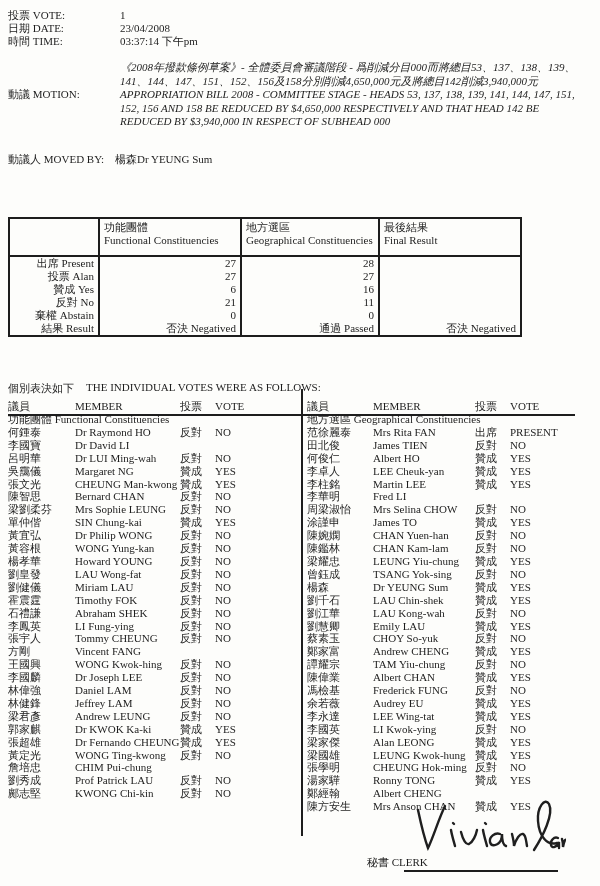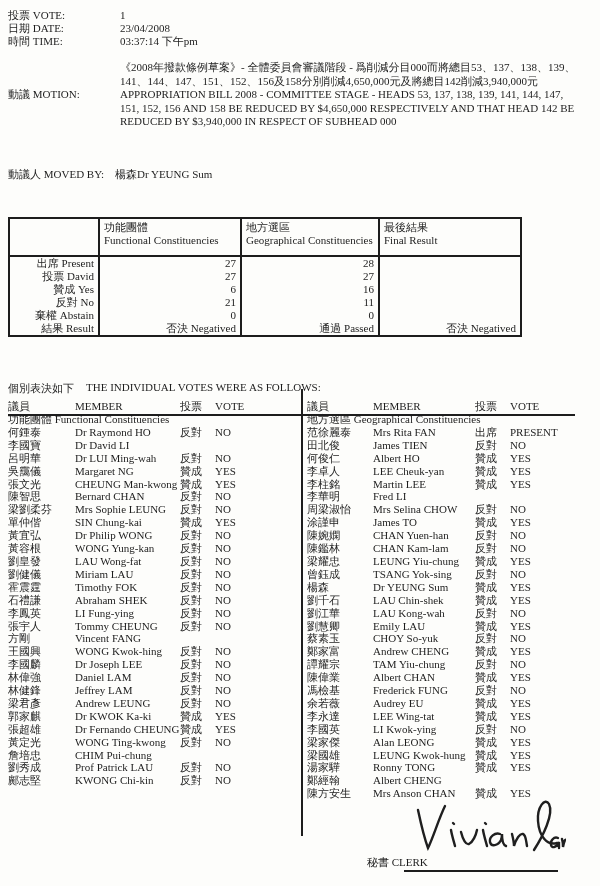--- a/index.html
+++ b/index.html
@@ -15,24 +15,24 @@
   .abs { position:absolute; }
 
   
   .meta-block { left:8px; top:9px; }
   .meta-row { display:flex; line-height:13px; }
   .meta-label { width:112px; }
 
   
   .motion-block { left:8px; top:61px; display:flex; width:580px;align-items:center; }
   .motion-label { width:112px; flex:0 0 112px; line-height:13.5px; }
-  .motion-content { width:462px; line-height:13.5px; }
+  .motion-content { width:462px; line-height:13.5px;font-style:italic; }
 
   
-  .movedby-block { left:8px; top:167px; display:flex; }
+  .movedby-block { left:8px; top:152px; display:flex; }
   .movedby-label { width:107px; flex:0 0 107px; }
 
   
   .summary-table {
     left:8px; top:217px; width:512px;
     border-collapse:collapse; table-layout:fixed;
     border:2px solid #1d1d1d;
   }
   .summary-table col.c0 { width:90px; }
   .summary-table col.c1 { width:142px; }
@@ -137,21 +137,21 @@
   </thead>
   <tbody>
   <tr>
     <td class="c-label">出席 Present</td>
     <td class="c-fc">27</td>
     <td class="c-gc">28</td>
     <td class="c-fr"></td>
   </tr>
 
   <tr>
-    <td class="c-label">投票 David</td>
+    <td class="c-label">投票 Alan</td>
     <td class="c-fc">27</td>
     <td class="c-gc">27</td>
     <td class="c-fr"></td>
   </tr>
 
   <tr class="indent">
     <td class="c-label">贊成 Yes</td>
     <td class="c-fc">6</td>
     <td class="c-gc">16</td>
     <td class="c-fr"></td>
@@ -269,20 +269,26 @@
     <td>NO</td>
   </tr>
 
   <tr>
     <td>黃容根</td>
     <td>WONG Yung-kan</td>
     <td>反對</td>
     <td>NO</td>
   </tr>
 
+  <tr>
+    <td>楊孝華</td>
+    <td>Howard YOUNG</td>
+    <td>反對</td>
+    <td>NO</td>
+  </tr>
 
   <tr>
     <td>劉皇發</td>
     <td>LAU Wong-fat</td>
     <td>反對</td>
     <td>NO</td>
   </tr>
 
   <tr>
     <td>劉健儀</td>
@@ -602,20 +608,26 @@
     <td>YES</td>
   </tr>
 
   <tr>
     <td>梁國雄</td>
     <td>LEUNG Kwok-hung</td>
     <td>贊成</td>
     <td>YES</td>
   </tr>
 
+  <tr>
+    <td>張學明</td>
+    <td>CHEUNG Hok-ming</td>
+    <td>反對</td>
+    <td>NO</td>
+  </tr>
 
   <tr>
     <td>湯家驊</td>
     <td>Ronny TONG</td>
     <td>贊成</td>
     <td>YES</td>
   </tr>
 
   <tr>
     <td>鄭經翰</td>

